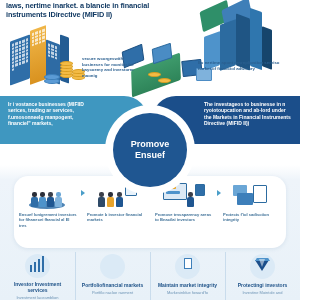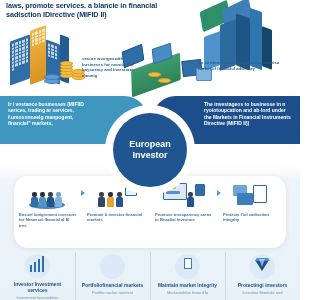--- a/index.html
+++ b/index.html
@@ -256,22 +256,22 @@
     border-right: 3px solid transparent;
     border-top: 8px solid rgba(255,255,255,.5);
   }
 </style>
 </head>
 <body>
 
 <div class="poster">
 
   <div class="title-block">
-    <div>laws, promote services. a blancie in financial</div>
-    <div>sadisction IDirective (MIFID II)</div>
+    <div>laws, nertime inarket. a blancie in financial</div>
+    <div>instruments IDirective (MIFID II)</div>
   </div>
 
   <div class="iso-buildings">
     <div class="bld b1">
       <div class="winrow">
         <span class="win"></span>
           <span class="win"></span>
           <span class="win"></span>
           <span class="win"></span>
           <span class="win"></span>
@@ -390,22 +390,22 @@
   <div class="band band-left">
     <div class="band-text">Ir i vostance businesses (MIFIID  serices, trading  ar services, f.umosonneelg manpogent, financiel"  markets,</div>
   </div>
   <div class="band band-right">
     <div class="band-text">The investageos to businesse in n ryoiotoupcation and ab-lord under the Markets  in Financial Instruments Directive (MIFID II))</div>
   </div>
 
   <div class="hub-ring"></div>
   <div class="hub">
     <div class="hub-text">
-      <div>European</div>
-      <div>Investor</div>
+      <div>Promove</div>
+      <div>Ensuef</div>
     </div>
   </div>
 
   <div class="mid-card">
 
     <div class="mid-cell">
       <div class="mid-art">
         <div class="blob"></div>
         <div class="person" style="left:6px;">
           <div class="head" style="background:#2b2f3a"></div>

